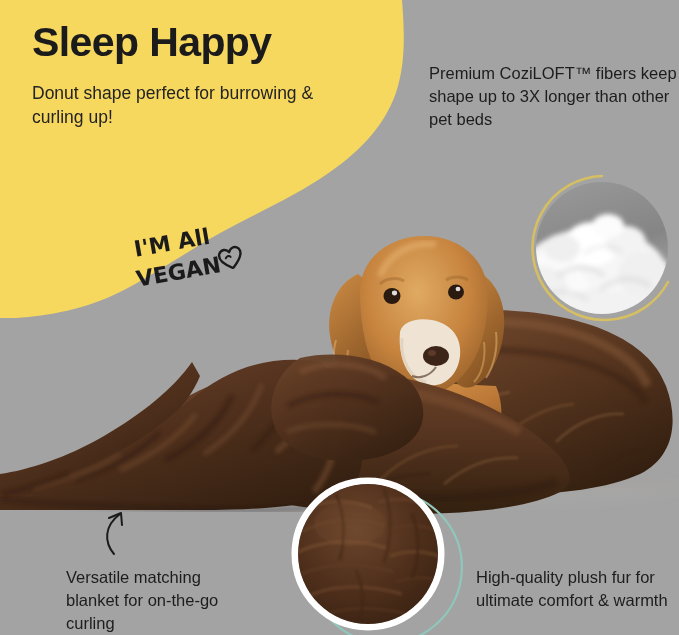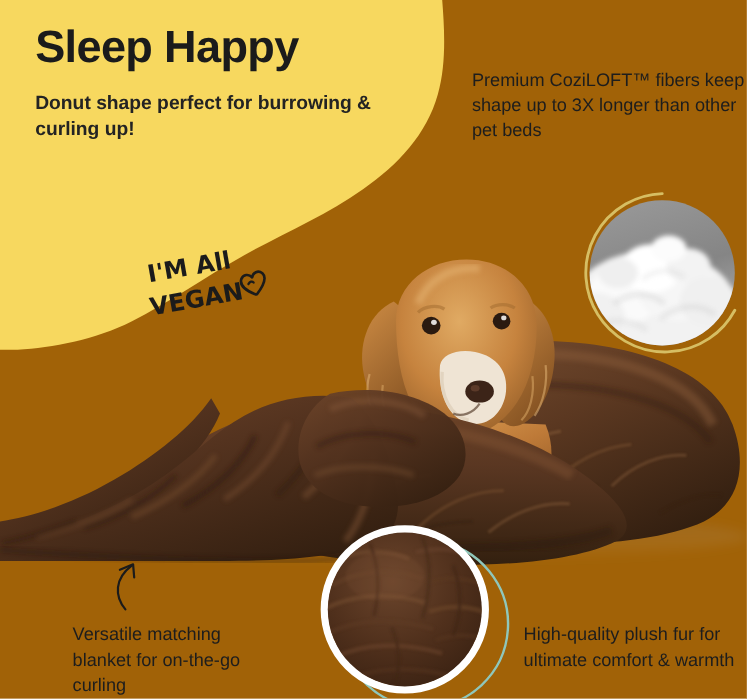--- a/index.html
+++ b/index.html
@@ -3,21 +3,21 @@
 <meta charset="utf-8">
 <style>
   html,body{margin:0;padding:0;}
   body{
     width:679px;height:635px;
     background:#ffffff;
     font-family:"Liberation Sans", sans-serif;
     overflow:hidden;
     position:relative;
   }
-  #stage{position:relative;width:679px;height:635px;overflow:hidden;background:#a16207;}
+  #stage{position:relative;width:679px;height:635px;overflow:hidden;background:#a3a3a3;}
 
   
   .blob-layer{position:absolute;left:0;top:0;width:679px;height:635px;pointer-events:none;}
 
   
   .headline{
     position:absolute;left:32px;top:19px;width:320px;
     z-index:6;
   }
   .headline h1{
@@ -27,21 +27,21 @@
     font-weight:bold;
     letter-spacing:-0.6px;
     color:#1b1b1b;
     font-family:"Liberation Sans", sans-serif;
   }
   .headline p{
     margin:16px 0 0 0;
     font-size:17.5px;
     line-height:24px;
     color:#232323;
-    font-weight:700;
+    font-weight:400;
   }
 
   
   .topright{
     position:absolute;left:429px;top:62px;width:252px;
     font-size:16.5px;line-height:23px;color:#1d1d1d;
     z-index:6;
   }
 
   

